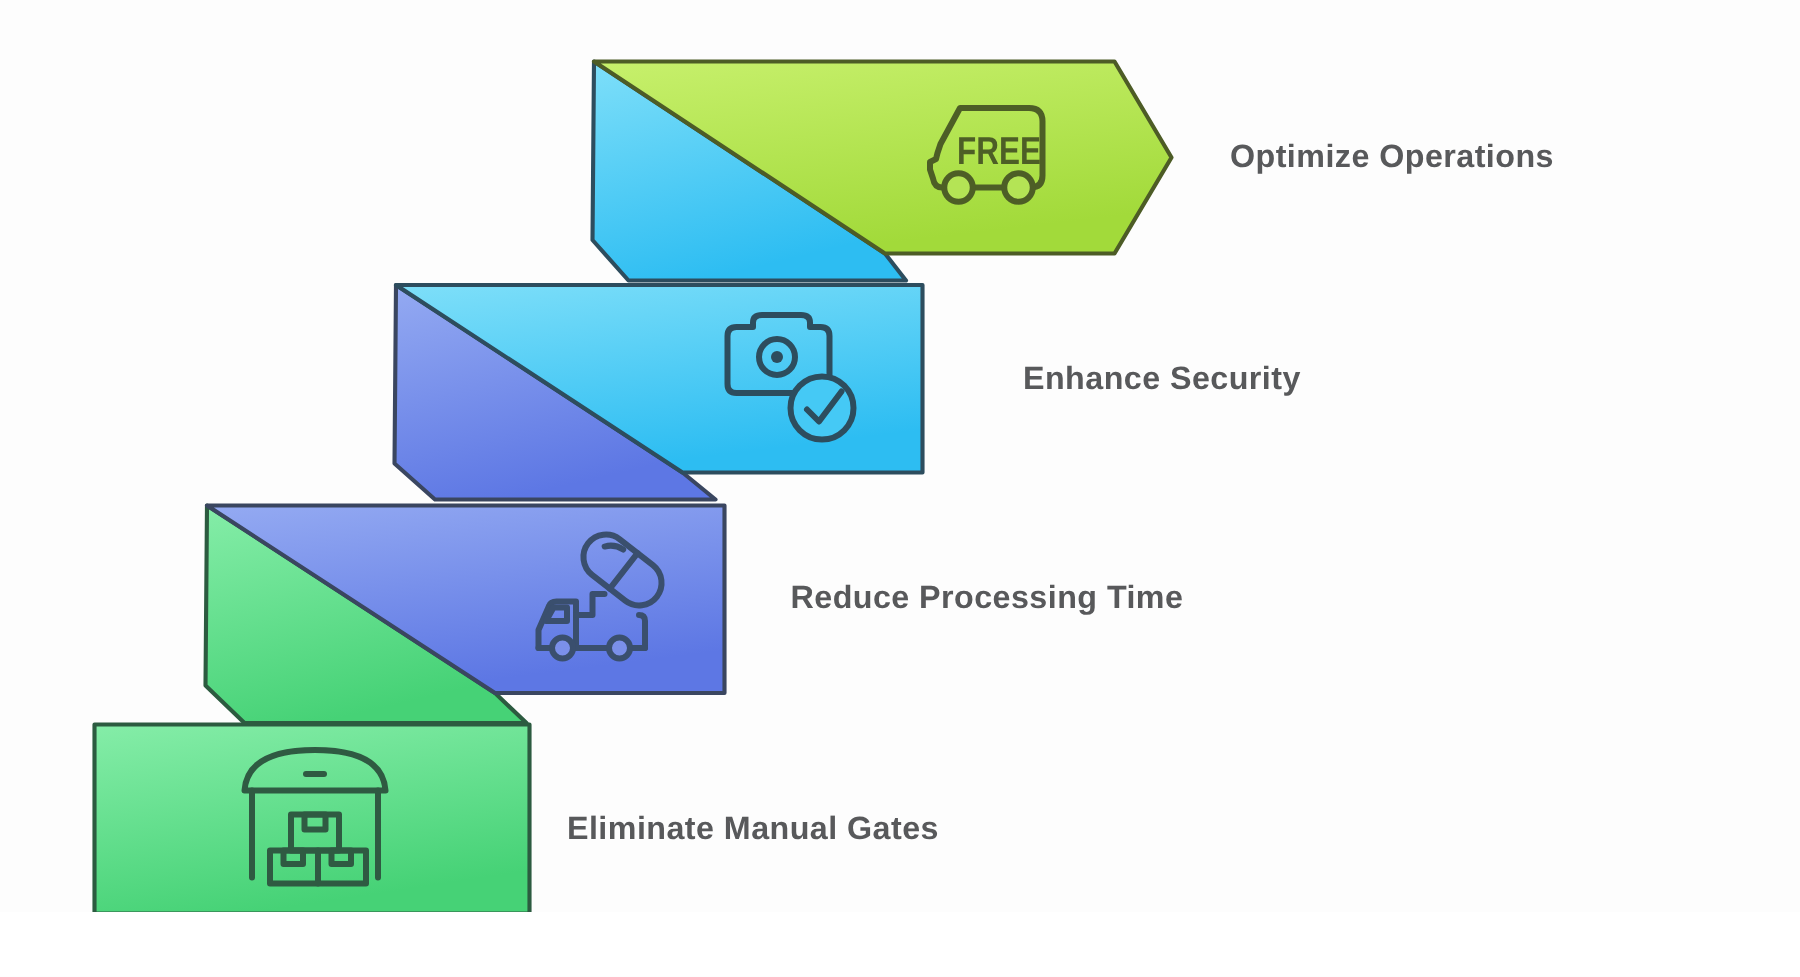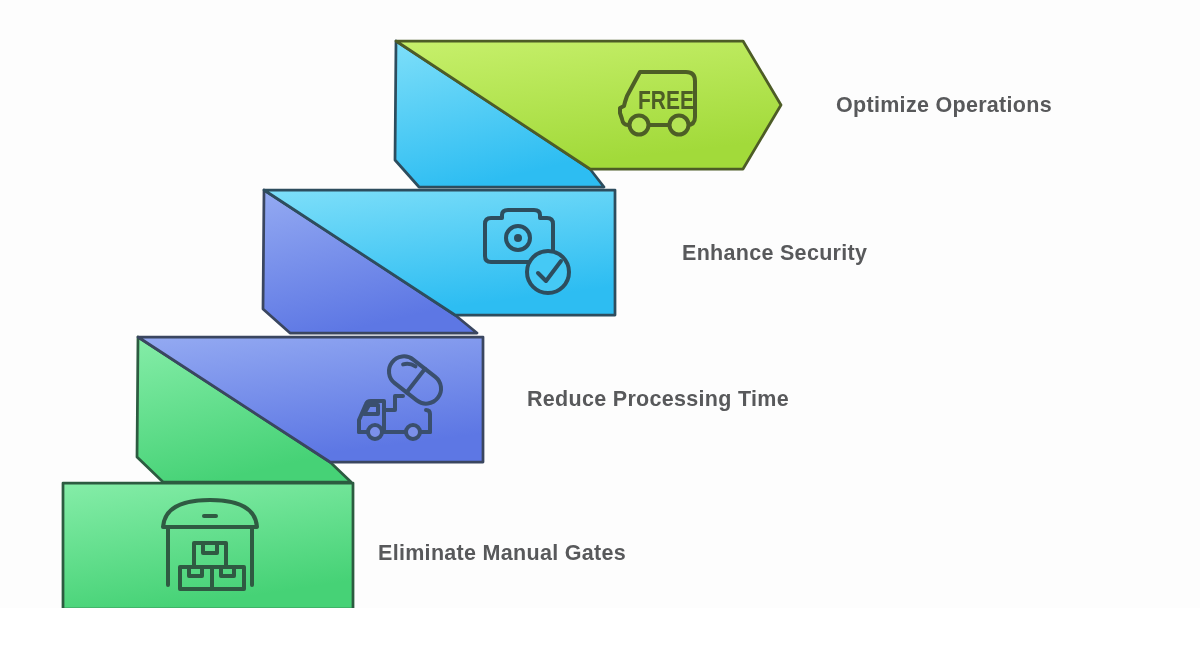--- a/index.html
+++ b/index.html
@@ -88,17 +88,17 @@
       <path d="M8,30 V88 M92,30 V88"></path>
       <rect x="34" y="46" width="32" height="24"></rect>
       <rect x="43" y="46" width="14" height="10"></rect>
       <rect x="20" y="70" width="32" height="22"></rect>
       <rect x="29" y="70" width="13" height="9"></rect>
       <rect x="52" y="70" width="32" height="22"></rect>
       <rect x="61" y="70" width="13" height="9"></rect>
     </g>
   </svg>
 
-  <div class="step-label" style="left: 820px; top: 105px; color: rgb(88, 89, 91); margin-left: 16px;">Optimize Operations</div>
+  <div class="step-label" style="left: 820px; top: 105px; color: rgb(88, 89, 91);">Optimize Operations</div>
   <div class="step-label" style="left: 527px; top: 399px; color: rgb(88, 89, 91);">Reduce Processing Time</div>
   <div class="step-label" style="left: 682px; top: 253px; color: rgb(88, 89, 91);">Enhance Security</div>
   <div class="step-label" style="left: 378px; top: 553px; color: rgb(88, 89, 91); text-align: center;">Eliminate Manual Gates</div>
 </div>
 
 </body></html>

